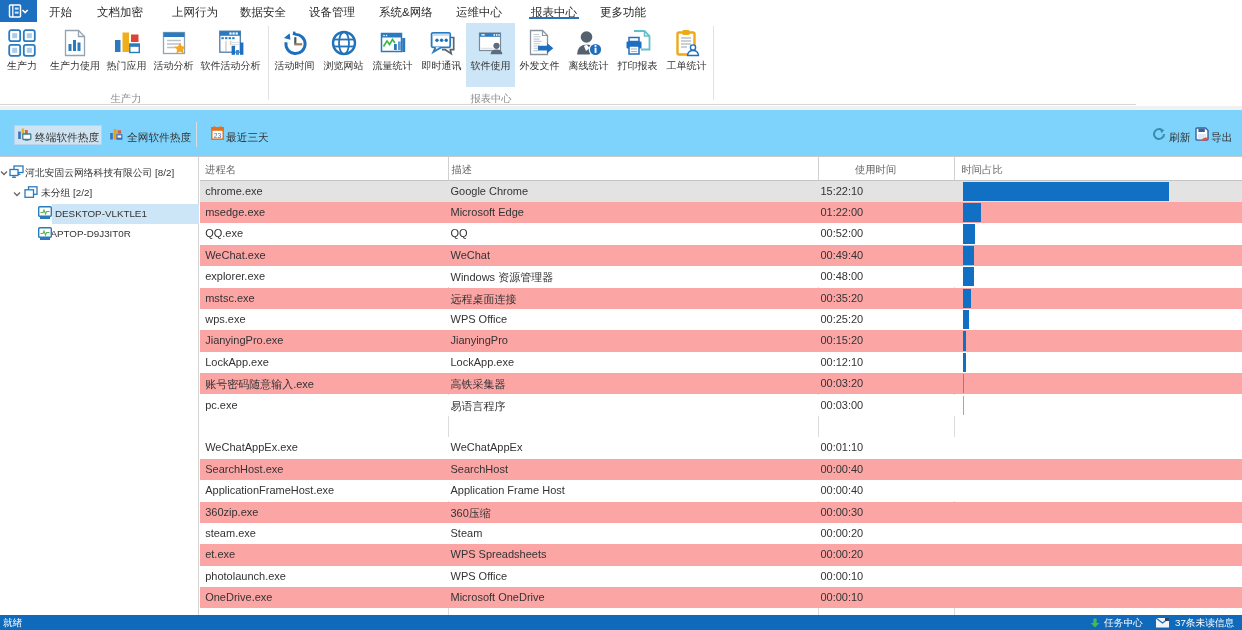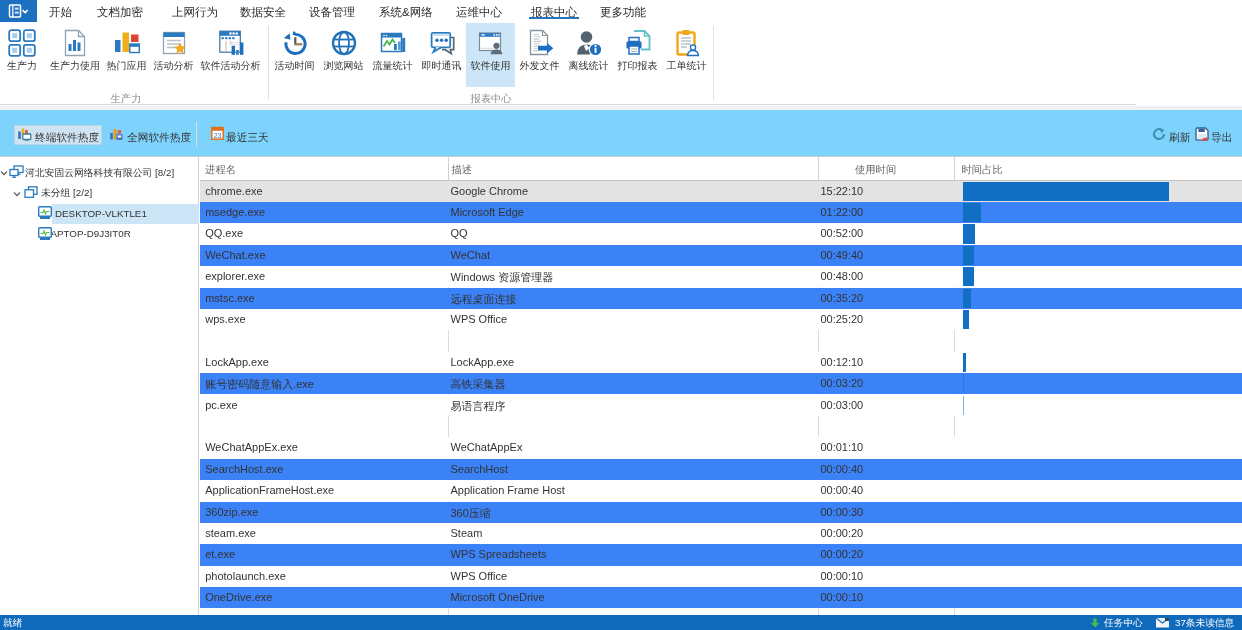--- a/index.html
+++ b/index.html
@@ -32,21 +32,21 @@
 .trw{position:absolute;height:20.5px;line-height:20.5px;font-size:9.8px;color:#333;white-space:nowrap}
 #treesel{position:absolute;left:52px;top:46.5px;width:147px;height:20.5px;background:#cde6f7}
 .chev{position:absolute;width:8px;height:8px}
 
 #table{position:absolute;left:200px;top:157px;width:1200px;height:458px;background:#fff}
 #thead{position:absolute;left:0;top:0;width:1042px;height:23.5px;border-bottom:1px solid #c3c3c3;background:#fff}
 .th{position:absolute;top:5.5px;font-size:10.3px;color:#666;white-space:nowrap}
 .colsep{position:absolute;top:0;width:1px;background:#dcdcdc}
 .colsep.h{background:#d0d0d0}
 .trow{position:absolute;left:0;width:1042px;height:21.4px;background:#fff}
-.trow.alt{background:#3b82f6}
+.trow.alt{background:#fca5a5}
 .trow.sel{background:#e3e3e3}
 .trow span{position:absolute;top:4px;font-size:11px;color:#333;white-space:nowrap}
 .c1{left:5.2px}.c2{left:250.5px}.c3{left:620.4px}
 .bar{position:absolute;left:763px;top:1px;height:19.3px;background:#1270c4}
 
 #status{position:absolute;left:0;top:615px;width:1242px;height:15px;background:#106abc;color:#fff;font-size:9.7px}
 #status span{position:absolute;top:1.5px;white-space:nowrap}
 </style>
 </head>
 <body>
@@ -344,20 +344,26 @@
         <span class="c2">远程桌面连接</span>
         <span class="c3">00:35:20</span>
         <div class="bar" style="width:7.9px"></div>
       </div>
 <div class="trow" style="top:151.90px">
         <span class="c1">wps.exe</span>
         <span class="c2">WPS Office</span>
         <span class="c3">00:25:20</span>
         <div class="bar" style="width:5.7px"></div>
       </div>
+<div class="trow alt" style="top:173.30px">
+        <span class="c1">JianyingPro.exe</span>
+        <span class="c2">JianyingPro</span>
+        <span class="c3">00:15:20</span>
+        <div class="bar" style="width:3.4px"></div>
+      </div>
 <div class="trow" style="top:194.70px">
         <span class="c1">LockApp.exe</span>
         <span class="c2">LockApp.exe</span>
         <span class="c3">00:12:10</span>
         <div class="bar" style="width:2.7px"></div>
       </div>
 <div class="trow alt" style="top:216.10px">
         <span class="c1">账号密码随意输入.exe</span>
         <span class="c2">高铁采集器</span>
         <span class="c3">00:03:20</span>

